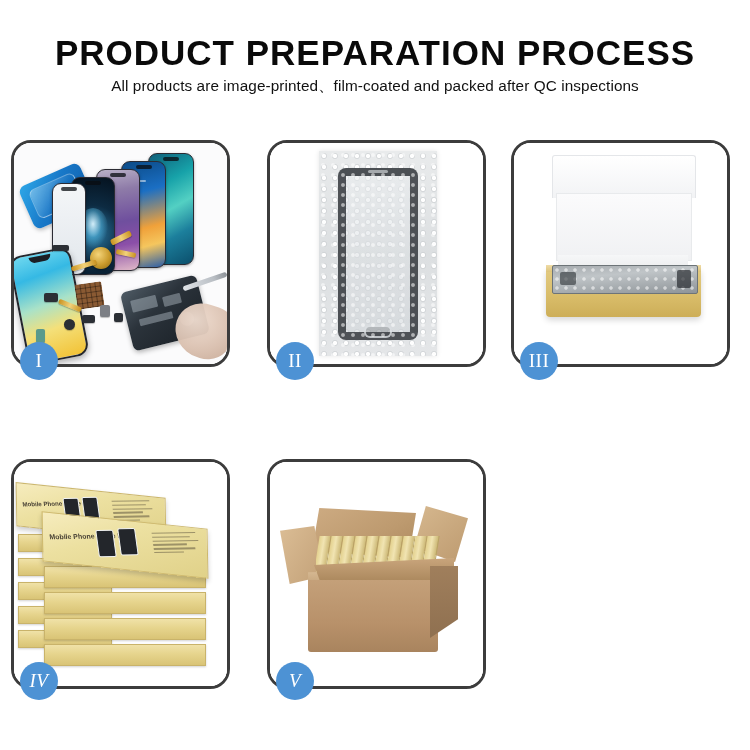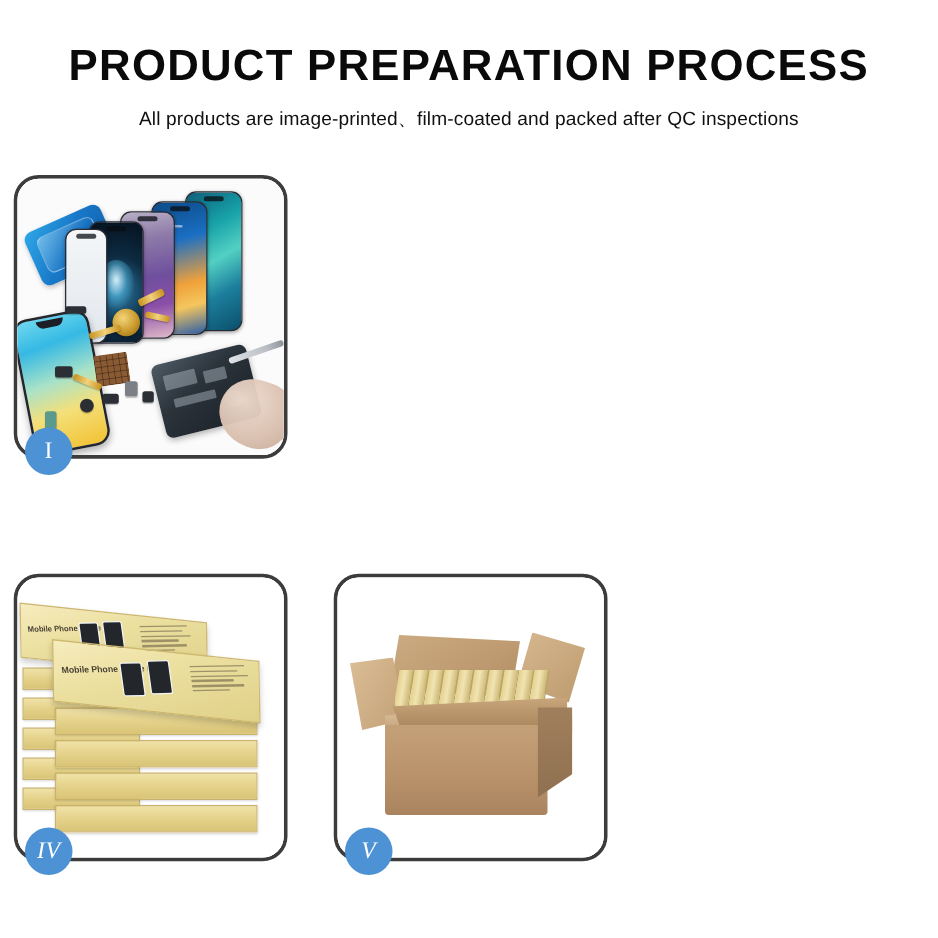--- a/index.html
+++ b/index.html
@@ -24,21 +24,21 @@
   .title {
     font-family: "Liberation Sans", sans-serif;
     font-size: 35px;
     font-weight: bold;
     letter-spacing: 1.0px;
     color: #0a0a0a;
     line-height: 40px;
     white-space: nowrap;
   }
   .subtitle {
-    margin-top: 13px;
+    margin-top: 3px;
     font-family: "Liberation Sans", sans-serif;
     font-size: 15.3px;
     font-weight: normal;
     letter-spacing: 0.1px;
     color: #111111;
     line-height: 20px;
     white-space: nowrap;
   }
 
   
@@ -448,21 +448,45 @@
         <div class="tinypart" style="left:86px; top:162px; width:10px; height:12px; background:#7c7f85;"></div>
         <div class="tinypart" style="left:100px; top:170px; width:9px; height:9px;"></div>
         <div class="tinypart" style="left:22px; top:186px; width:9px; height:14px; background:#5b9a8c;"></div>
         <div class="screwdriver"></div>
         <div class="hand"></div>
       </div>
     </div>
     <div class="badge">I</div>
   </div>
 
-
+  <div class="panel p2">
+    <div class="clip">
+      <div class="scene2">
+        <div class="wrapsheet">
+          <div class="screenframe"></div>
+          <div class="bubble-overlay"></div>
+        </div>
+      </div>
+    </div>
+    <div class="badge">II</div>
+  </div>
+
+  <div class="panel p3">
+    <div class="clip">
+      <div class="scene3">
+        <div class="lid-back"></div>
+        <div class="foam-back"></div>
+        <div class="foam-front"></div>
+        <div class="box3-tray"></div>
+        <div class="box3-lip"></div>
+        <div class="box3-inner"></div>
+      </div>
+    </div>
+    <div class="badge">III</div>
+  </div>
 
   <div class="panel p4">
     <div class="clip">
       <div class="scene4">
         <div class="stackwrap">
 
           <div class="ybox" style="left:4px;  top:72px;  width:92px; height:16px;"></div>
           <div class="ybox" style="left:4px;  top:96px;  width:92px; height:16px;"></div>
           <div class="ybox" style="left:4px;  top:120px; width:92px; height:16px;"></div>
           <div class="ybox" style="left:4px;  top:144px; width:92px; height:16px;"></div>

